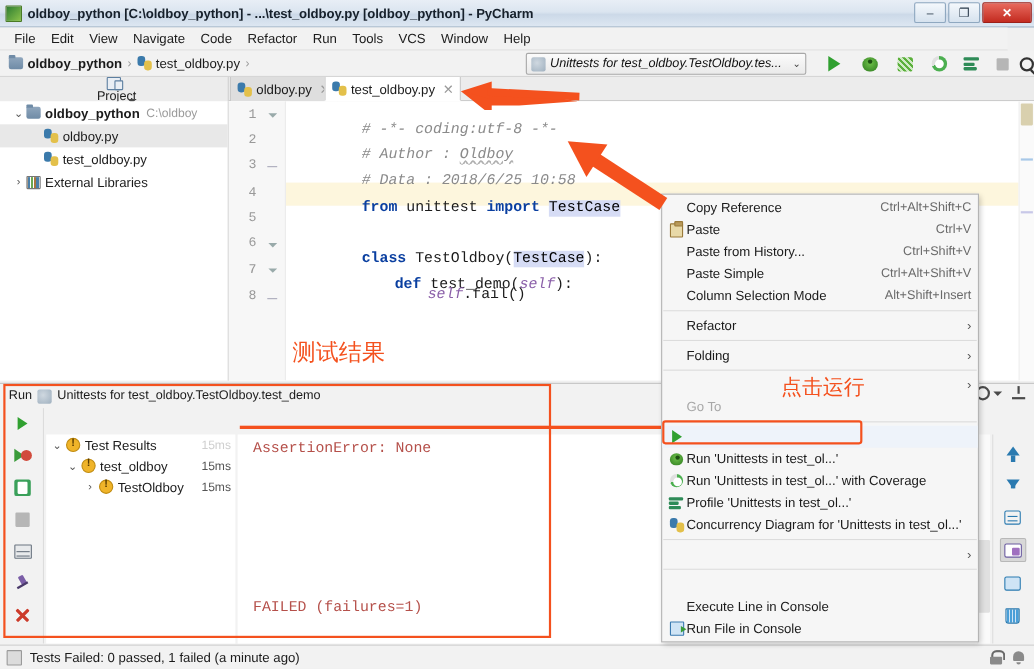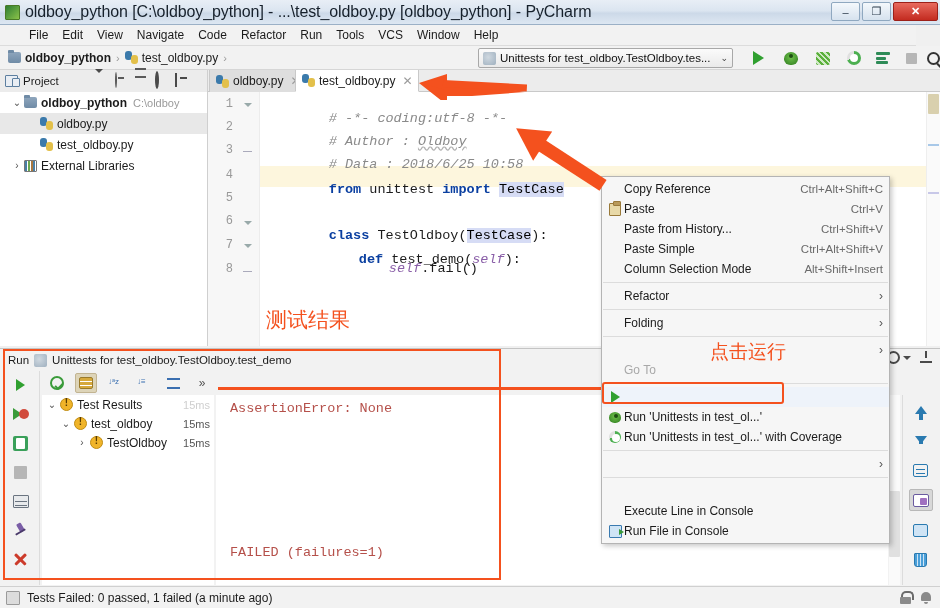--- a/index.html
+++ b/index.html
@@ -18,41 +18,41 @@
     background: linear-gradient(to bottom, #e8eef6 0%, #dbe5f0 45%, #ccd9e8 55%, #dde7f2 100%);
     border-bottom: 1px solid #9bb0c6;
     display: flex; align-items: center;
   }
   .title-ico {
     width: 15px; height: 15px; margin-left: 5px; margin-right: 5px;
     background: linear-gradient(135deg,#2e7d32,#8bc34a);
     border: 1px solid #4a7a26; border-radius: 1px; flex: none;
   }
   .title-text {
-    font-size: 16px; color: #16202b; white-space: nowrap; overflow: hidden;
-    font-weight: 400; letter-spacing: -0.1px;
+    font-size: 12px; color: #16202b; white-space: nowrap; overflow: hidden;
+    font-weight: 700; letter-spacing: -0.1px;
   }
   .win-btns { position: absolute; right: 2px; top: 2px; display: flex; gap: 2px; }
   .win-btn {
     width: 29px; height: 19px; border: 1px solid #8fa8c0; border-radius: 2px;
     background: linear-gradient(to bottom,#f4f8fc,#d6e2ee);
     display: flex; align-items: center; justify-content: center;
     font-size: 11px; color: #2a3a4a;
   }
   .win-btn.close {
     width: 45px;
     background: linear-gradient(to bottom,#e86a5e,#c32b20);
     border-color: #9c2019; color: #fff; font-weight: bold;
   }
 
   
   .menubar {
     position: absolute; left: 0; top: 25px; width: 916px; height: 21px;
     background: #f2f2f2; border-bottom: 1px solid #dcdcdc;
-    display: flex; align-items: center; padding-left: 22px;
+    display: flex; align-items: center; padding-left: 6px;
   }
   .menu-item {
     padding: 2px 7px; font-size: 12px; color: #1b1b1b; cursor: default;
   }
 
   
   .navbar {
     position: absolute; left: 0; top: 46px; width: 940px; height: 24px;
     background: #f2f2f2; border-bottom: 1px solid #d6d6d6;
     display: flex; align-items: center; padding-left: 8px;
@@ -78,21 +78,21 @@
   .ico-py:before { left: 0; top: 0; background: #3b7aab; }
   .ico-py:after  { right: 0; bottom: 0; background: #e3c04a; }
 
   
   .runcfg {
     position: absolute; left: 478px; top: 2px; width: 255px; height: 20px;
     background: linear-gradient(to bottom,#fbfbfb,#eaeaea);
     border: 1px solid #a8a8a8; border-radius: 2px;
     display: flex; align-items: center; padding: 0 4px; font-size: 11.5px; color: #111;
   }
-  .runcfg .lbl { flex: 1; white-space: nowrap; overflow: hidden; }
+  .runcfg .lbl { flex: 1; white-space: nowrap; overflow: hidden; font-style: italic; }
   .runcfg .cv { color: #444; font-size: 9px; margin-left: 2px; }
   .runcfg-ico {
     width: 13px; height: 13px; margin-right: 4px; flex: none;
     background: radial-gradient(circle at 40% 40%, #cfd8e0, #9fb0bf); border-radius: 2px;
   }
   .tbtn {
     position: absolute; top: 2px; width: 22px; height: 20px;
     display: flex; align-items: center; justify-content: center;
   }
 
@@ -119,21 +119,21 @@
   }
 
   
   .tabbar {
     position: absolute; left: 0; top: 70px; width: 940px; height: 22px;
     background: #ececec; border-bottom: 1px solid #c9c9c9;
   }
   .proj-tool {
     position: absolute; left: 0; top: 0; width: 208px; height: 22px;
     display: flex; align-items: center; padding-left: 5px;
-    border-right: 1px solid #cfcfcf; background: #ececec;
+    border-right: 1px solid #cfcfcf; background: #ececec; flex-direction: column;
   }
   .proj-ico {
     width: 13px; height: 12px; margin-right: 5px; flex: none;
     background: #e9eef4; border: 1.5px solid #5d7фа; border: 1.5px solid #5d7fa0; border-radius: 1px;
     position: relative;
   }
   .proj-ico:after { content:""; position:absolute; right:-3px; top:2px; width:6px; height:7px; background:#e9eef4;border:1.5px solid #5d7fa0;border-radius:1px;}
   .proj-label { font-size: 11.5px; color: #1b1b1b; }
   .mini-ico { width: 16px; height: 16px; margin-left: 4px; position: relative; flex:none; }
   .caret-dn {
@@ -607,40 +607,20 @@
           <span class="console-i"></span>
         </span>
       <span class="rail-ico">
           <span class="pin"></span>
         </span>
       <span class="rail-ico">
           <span class="xclose"></span>
         </span>
     </div>
 
-    <div class="tree-toolbar">
-      <span class="tt-ico">
-          <span class="check-o"></span>
-        </span>
-      <span class="tt-ico on">
-          <span class="stack-i"></span>
-        </span>
-      <span class="tt-ico">
-          <span class="sortaz">↓ᵃz</span>
-        </span>
-      <span class="tt-ico">
-          <span class="sortaz">↓≡</span>
-        </span>
-      <span class="tt-ico">
-          <span class="expand-i"></span>
-        </span>
-      <span class="tt-ico">
-          <span class="chevs">»</span>
-        </span>
-    </div>
 
     <div class="testtree">
       <div class="ttrow" style="padding-left:2px">
         <span class="tw">⌄</span>
         <span class="warn-i"></span>
         <span>Test Results</span>
         <span class="ms dim">15ms</span>
       </div>
       <div class="ttrow" style="padding-left:16px">
         <span class="tw">⌄</span>
@@ -765,20 +745,36 @@
           <span class="bug" style="width:12px;height:11px"></span>
         </span>
       <span class="mlbl">Run 'Unittests in test_ol...'</span>
     </div>
     <div class="mrow">
       <span class="mico">
           <span class="profile" style="width:12px;height:12px"></span>
         </span>
       <span class="mlbl">Run 'Unittests in test_ol...' with Coverage</span>
     </div>
+    <div class="mrow">
+      <span class="mico">
+        <span class="conc" style="height:10px">
+            <i style="top:0;width:13px"></i>
+            <i style="top:4px;width:9px"></i>
+            <i style="top:8px;width:11px"></i>
+          </span>
+      </span>
+      <span class="mlbl">Profile 'Unittests in test_ol...'</span>
+    </div>
+    <div class="mrow">
+      <span class="mico">
+          <span class="pysel"></span>
+        </span>
+      <span class="mlbl">Concurrency Diagram for 'Unittests in test_ol...'</span>
+    </div>
     <div class="msep"></div>
     <div class="mrow">
       <span class="mico"></span>
       <span class="mlbl"></span>
       <span class="msub">›</span>
     </div>
     <div class="msep"></div>
     <div class="mrow">
       <span class="mico"></span>
       <span class="mlbl"></span>

